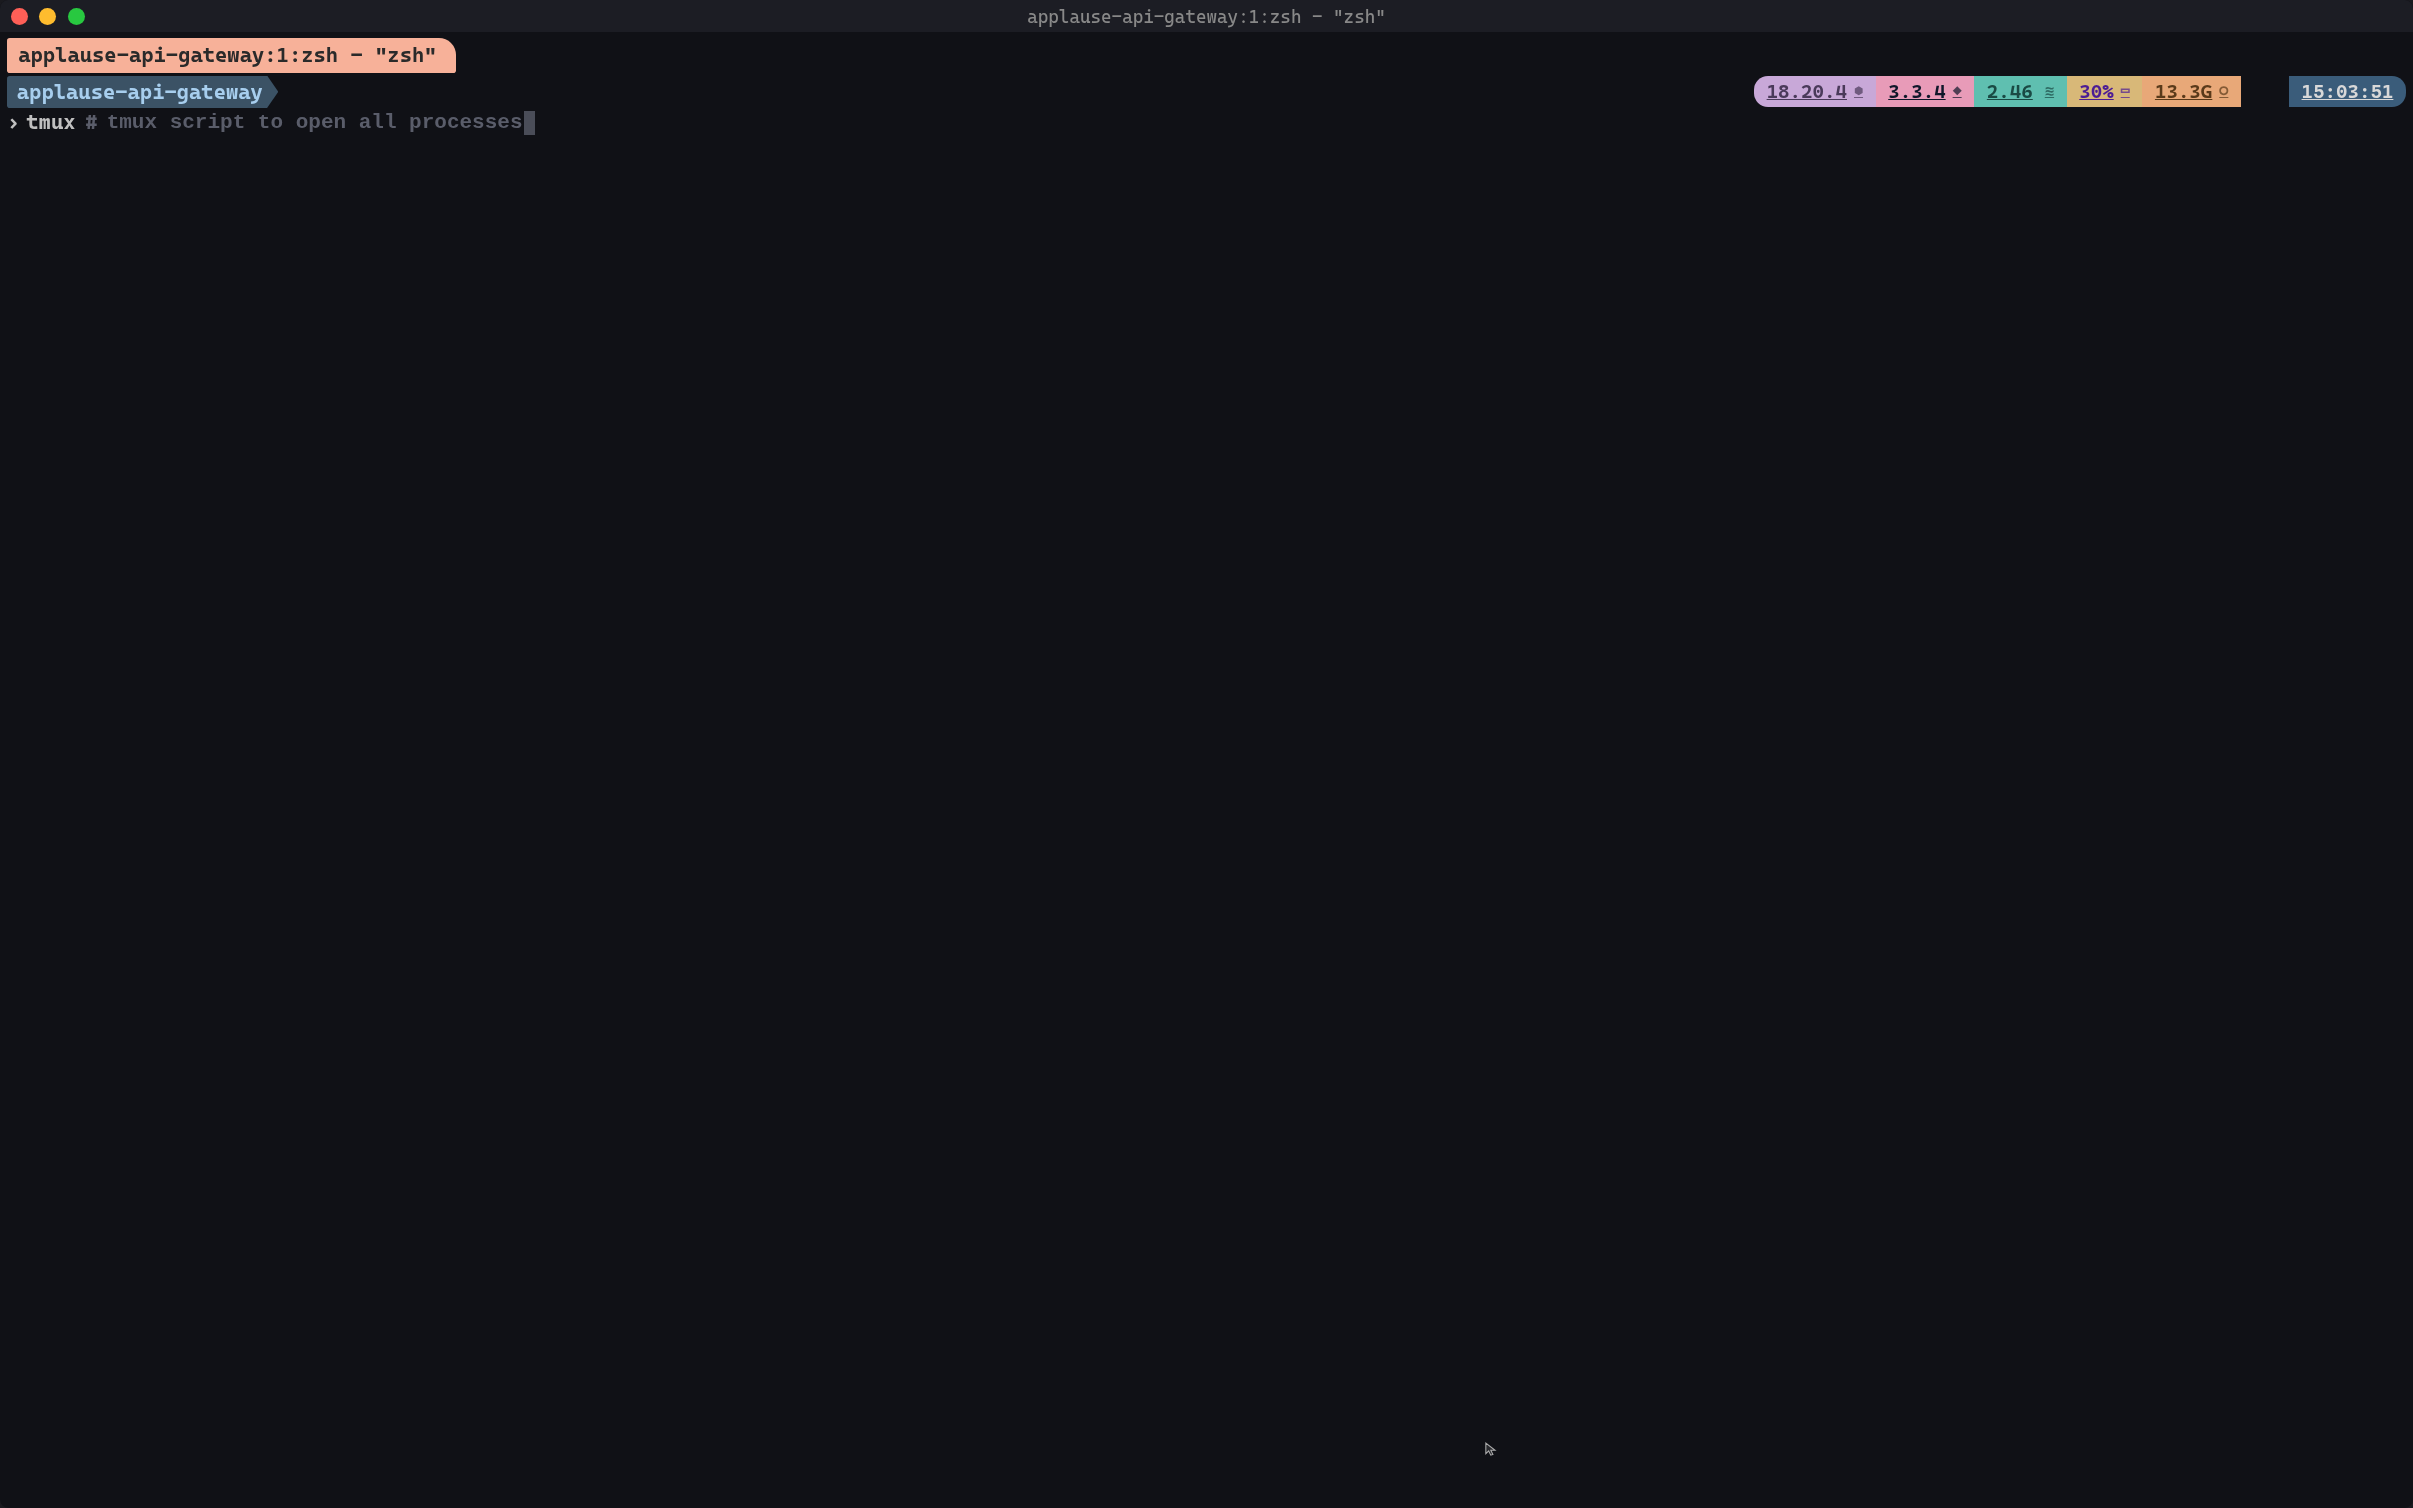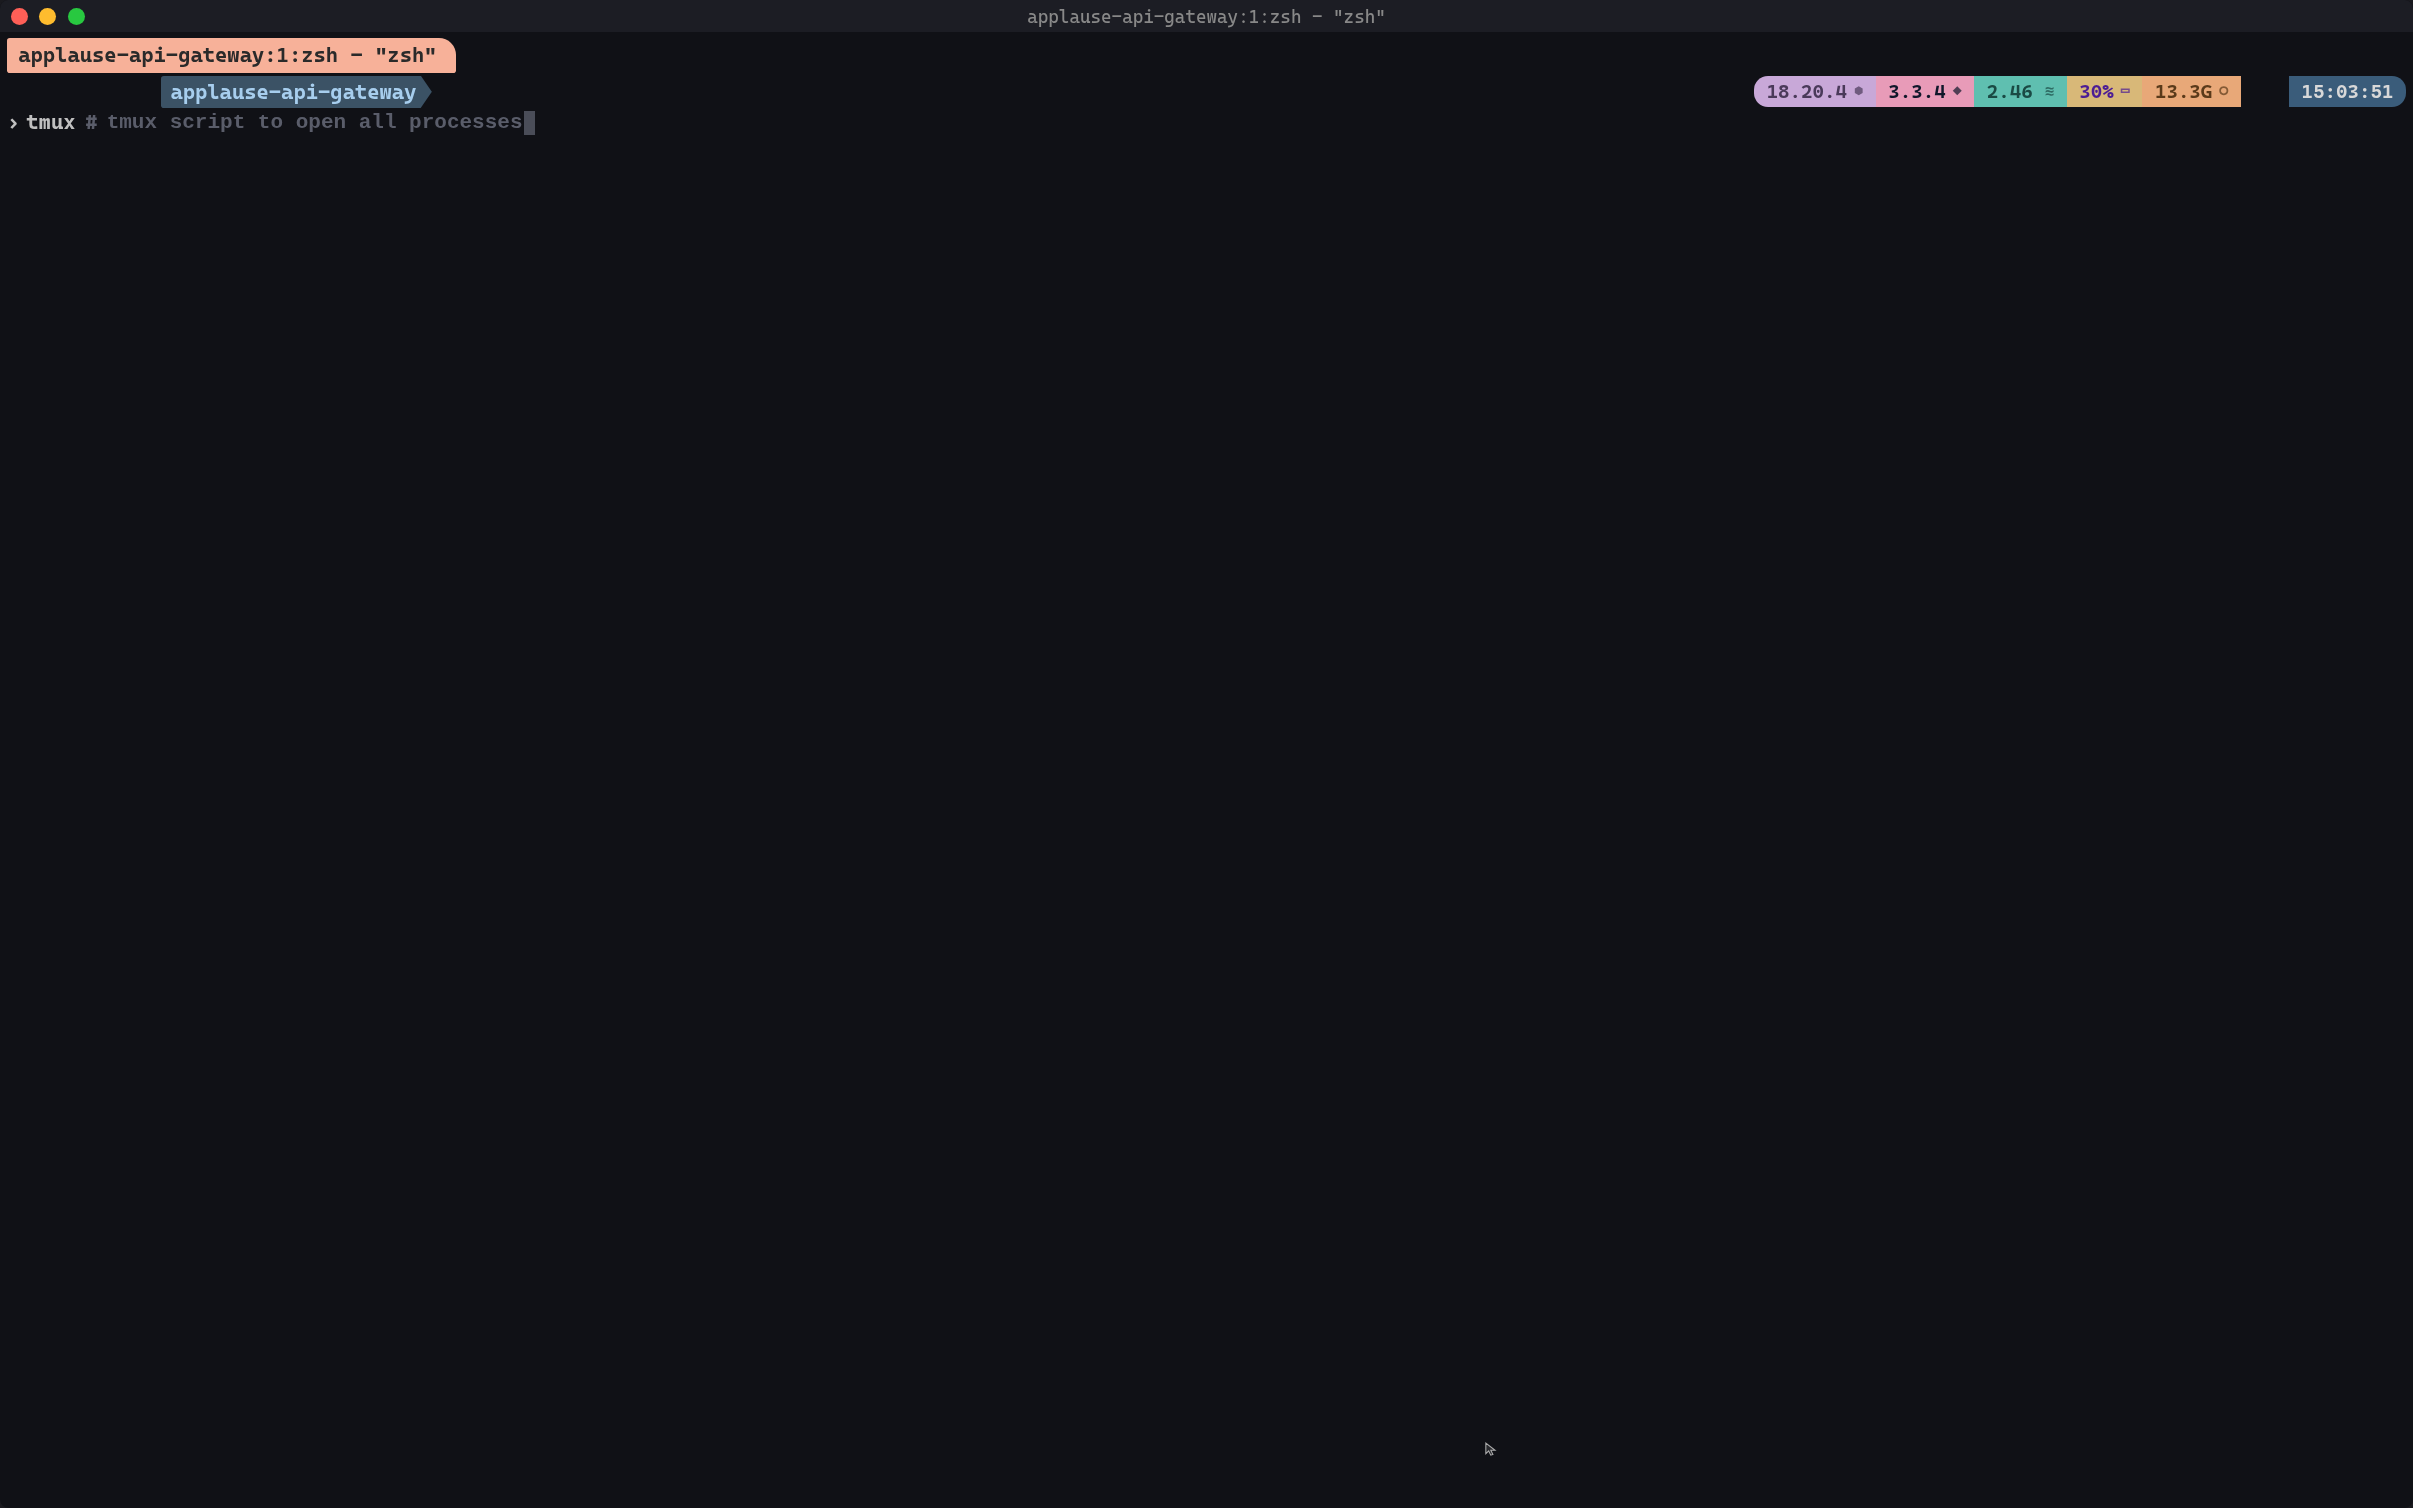--- a/index.html
+++ b/index.html
@@ -83,21 +83,20 @@
       align-items: flex-start;
       justify-content: space-between;
       padding: 2.8px 7px 0 7px;
       position: relative;
     }
 
     .prompt-section {
       display: flex;
       flex-direction: column;
       gap: 0;
-      align-items: flex-end;
     }
 
     .prompt-pills {
       display: flex;
       gap: 0;
       margin-bottom: 1.4px;
     }
 
     .pill-path {
       background: #3b5265;
@@ -173,20 +172,21 @@
     }
 
     .stat-pill {
       padding: 4.2px 12.6px;
       font-size: 19.6px;
       font-weight: 700;
       display: flex;
       align-items: center;
       gap: 7px;
       white-space: nowrap;
+      text-decoration: underline;
     }
 
     .stat-lavender { background: #c8a8d8; color: #4a3a5a; }
     .stat-teal { background: #5fbfb0; color: #1a4a44; gap: 12px; }
     .stat-pink { background: #e89bb8; color: #0f172a; }
     .stat-gold { background: #d8b878; color: #4c1d95; }
     .stat-orange { background: #e8a878; color: #5a3a1a; text-align: center; }
     .stat-darkblue { background: #3a5c7a; color: #d8d8d8; margin-left: 48px; }
     .stat-bluegray { background: #6888a8; color: #1a2a3a; }
     .stat-white { background: #e8e8e8; color: #2a2a2a; }

